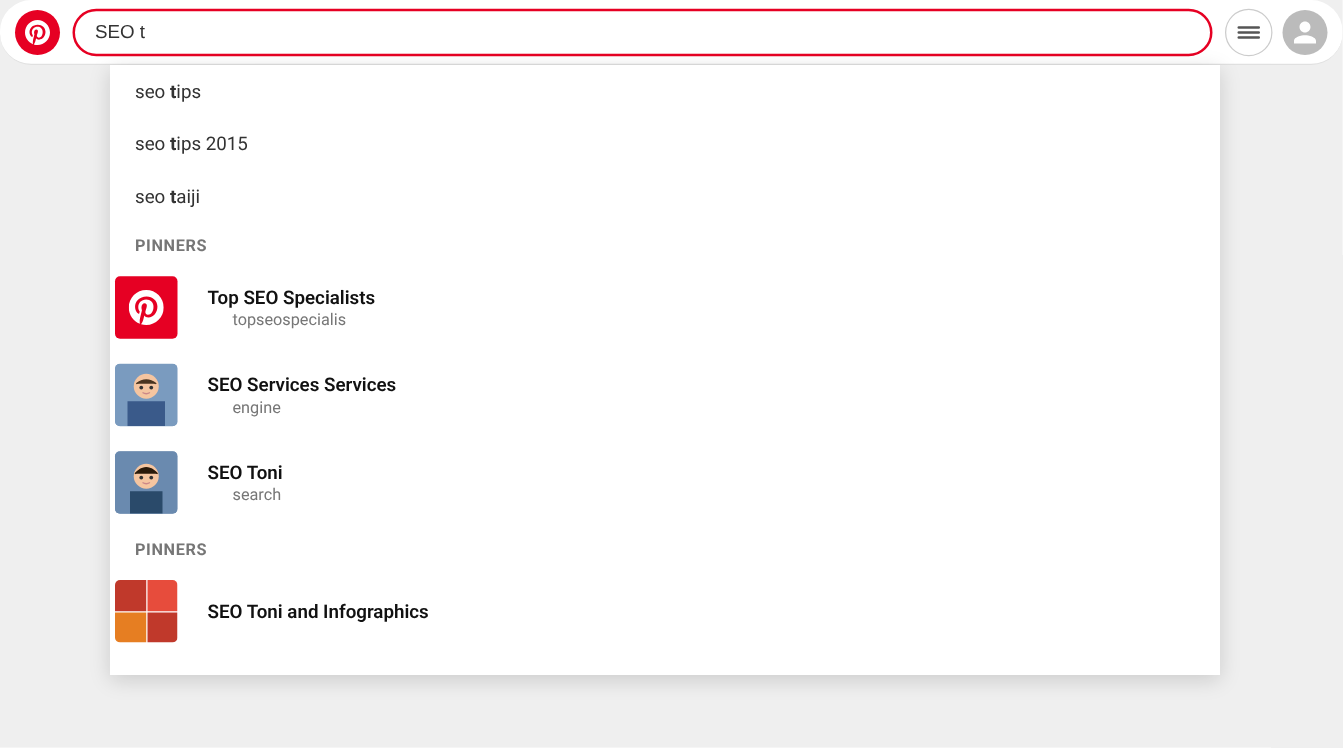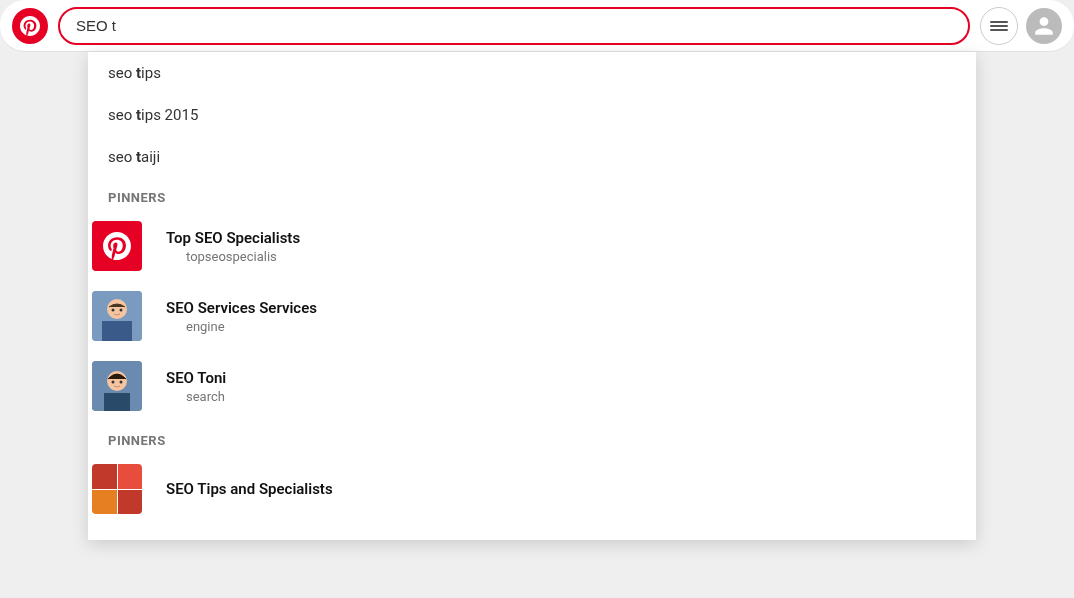--- a/index.html
+++ b/index.html
@@ -190,17 +190,17 @@
   <div class="result-item">
     <div style="width:50px;height:50px;border-radius:4px;overflow:hidden;flex-shrink:0;">
       <div class="avatar-grid">
         <div class="avatar-cell" style="background:#c0392b;"></div>
         <div class="avatar-cell" style="background:#e74c3c;"></div>
         <div class="avatar-cell" style="background:#e67e22;"></div>
         <div class="avatar-cell" style="background:#c0392b;"></div>
       </div>
     </div>
     <div class="result-text">
-      <span class="result-name">SEO Tips and Specialists</span>
+      <span class="result-name">SEO Toni and Infographics</span>
     </div>
   </div>
 
 </div>
 
 </body></html>

